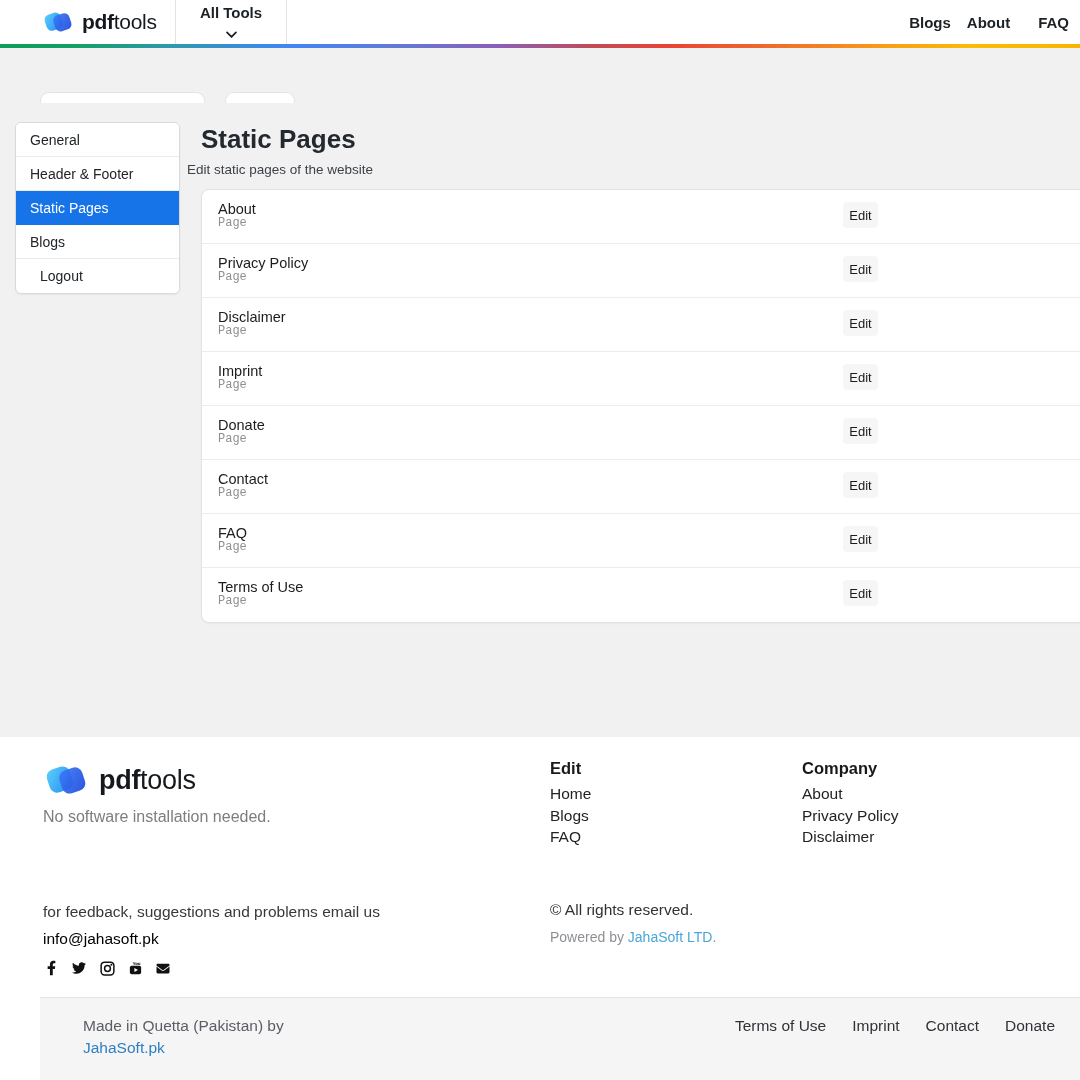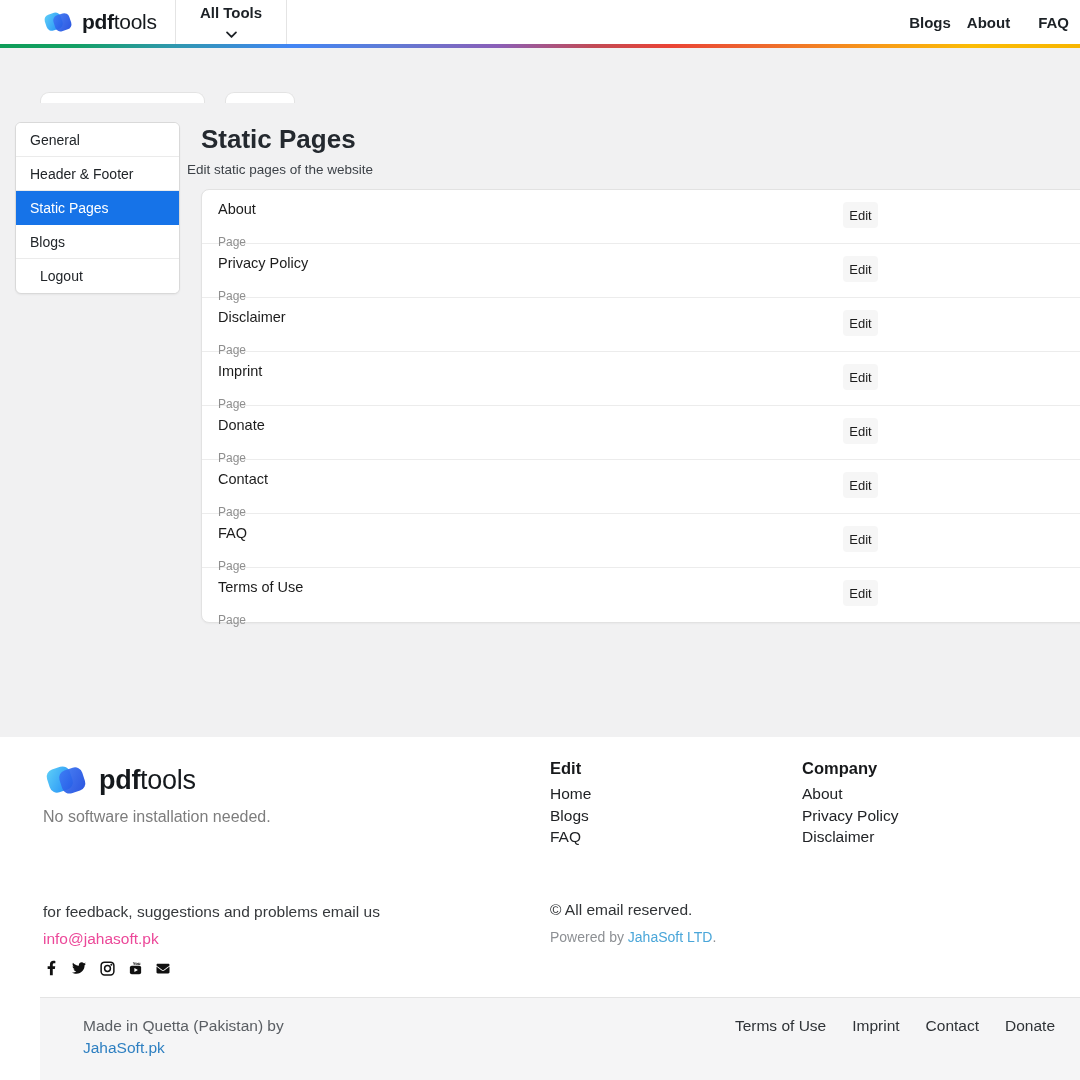--- a/index.html
+++ b/index.html
@@ -43,36 +43,36 @@
   
   .page-title { position:absolute; left:201px; top:76px; font-size:26px; font-weight:700; color:#24292f; }
   .page-sub   { position:absolute; left:187px; top:114px; font-size:13.5px; color:#3d4248; }
 
   
   .list-card { position:absolute; left:201px; top:141px; width:979px; background:#fff;
                border:1px solid #e2e2e2; border-radius:8px; box-shadow:0 1px 2px rgba(0,0,0,.04); }
   .row { position:relative; height:54px; border-bottom:1px solid #ececec; }
   .row:last-child { border-bottom:none; }
   .row-title { position:absolute; left:16px; top:11px; font-size:14.5px; color:#1c1c1c; }
-  .row-sub   { position:absolute; left:16px; top:45px; font-size:12px; color:#8f8f8f; }
+  .row-sub   { position:absolute; left:16px; top:26px; font-size:12px; color:#8f8f8f;font-family:Liberation Mono, monospace; }
   .edit-btn { position:absolute; left:641px; top:12px; width:35px; height:26px;
               background:#f6f6f6; border:none; border-radius:4px; font-size:13px; color:#1c1c1c;
               font-family:inherit; display:flex; align-items:center; justify-content:center; cursor:pointer; }
 
   
   .footer { position:absolute; top:737px; left:0; width:1080px; height:260px; background:#fff; }
   .f-brand { position:absolute; left:43px; top:20px; display:flex; align-items:center; gap:10px; }
   .f-brand .brand-text { font-size:27px; }
   .f-tagline { position:absolute; left:43px; top:71px; font-size:16px; color:#7d7d7d; }
   .f-col { position:absolute; top:22px; }
   .f-col.pages { left:550px; } .f-col.company { left:802px; }
   .f-col-title { font-size:16.5px; font-weight:700; color:#17191b; margin-bottom:5px; }
   .f-col a { display:block; font-size:15.5px; color:#212326; line-height:21.5px; text-decoration:none; cursor:pointer; }
   .f-feedback { position:absolute; left:43px; top:166px; font-size:15.5px; color:#36393c; }
-  .f-email { position:absolute; left:43px; top:193px; font-size:15.5px; color:#ec4899; cursor:pointer; }
+  .f-email { position:absolute; left:43px; top:193px; font-size:15.5px; color:#000000; cursor:pointer; }
   .f-rights { position:absolute; left:550px; top:164px; font-size:15.5px; color:#303336; }
   .f-powered { position:absolute; left:550px; top:192px; font-size:14px; color:#8d9094; }
   .f-powered .plink { color:#4aa6d9; cursor:pointer; }
   .socials { position:absolute; left:43px; top:223px; display:flex; align-items:center; gap:12px; }
   .soc { width:16px; height:16px; display:flex; align-items:center; justify-content:center; cursor:pointer; }
   .soc svg { display:block; }
 
   
   .bottombar { position:absolute; top:997px; left:0; width:1080px; height:83px;
                background:#f5f5f6; border-top:1px solid #e4e4e4;margin-left:40px; }
@@ -195,21 +195,21 @@
     </div>
     <div class="f-col company">
       <div class="f-col-title">Company</div>
       <a>About</a>
       <a>Privacy Policy</a>
       <a>Disclaimer</a>
     </div>
 
     <div class="f-feedback">for feedback, suggestions and problems email us</div>
     <div class="f-email">info@jahasoft.pk</div>
-    <div class="f-rights">© All email reserved.</div>
+    <div class="f-rights">© All rights reserved.</div>
     <div class="f-powered"><span>Powered by </span><span class="plink">JahaSoft LTD</span><span>.</span></div>
 
     <div class="socials">
       <span class="soc">
         <svg width="9" height="16" viewBox="0 0 320 512">
             <path fill="#111" d="M279.14 288l14.22-92.66h-88.91v-60.13c0-25.35 12.42-50.06 52.24-50.06h40.42V6.26S260.43 0 225.36 0c-73.22 0-121.08 44.38-121.08 124.72v70.62H22.89V288h81.39v224h100.17V288z"></path>
           </svg>
       </span>
       <span class="soc">
         <svg width="16" height="14" viewBox="0 0 512 512">

